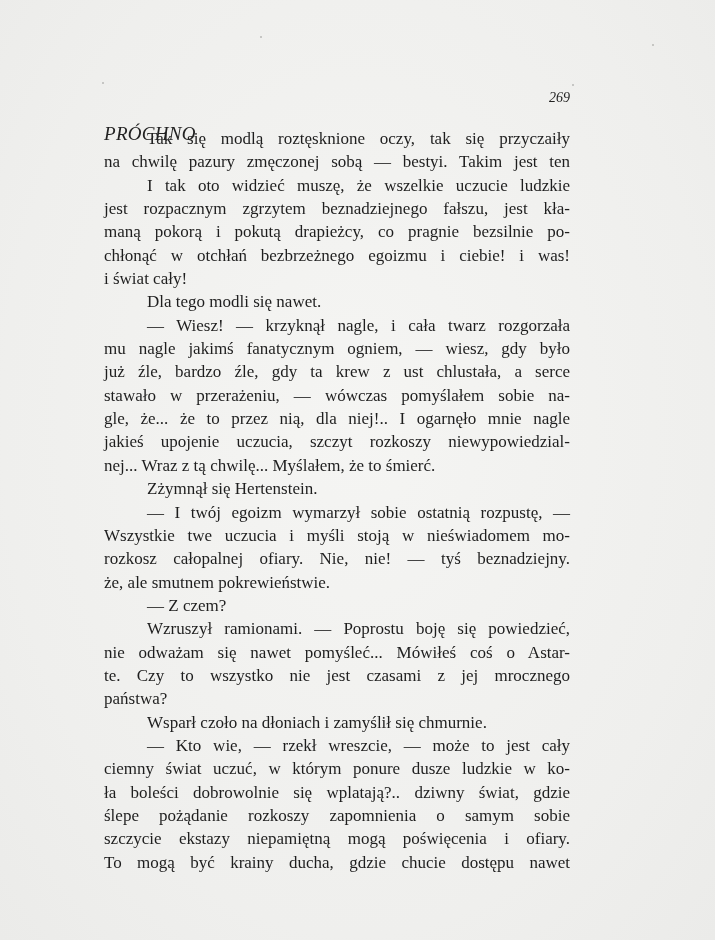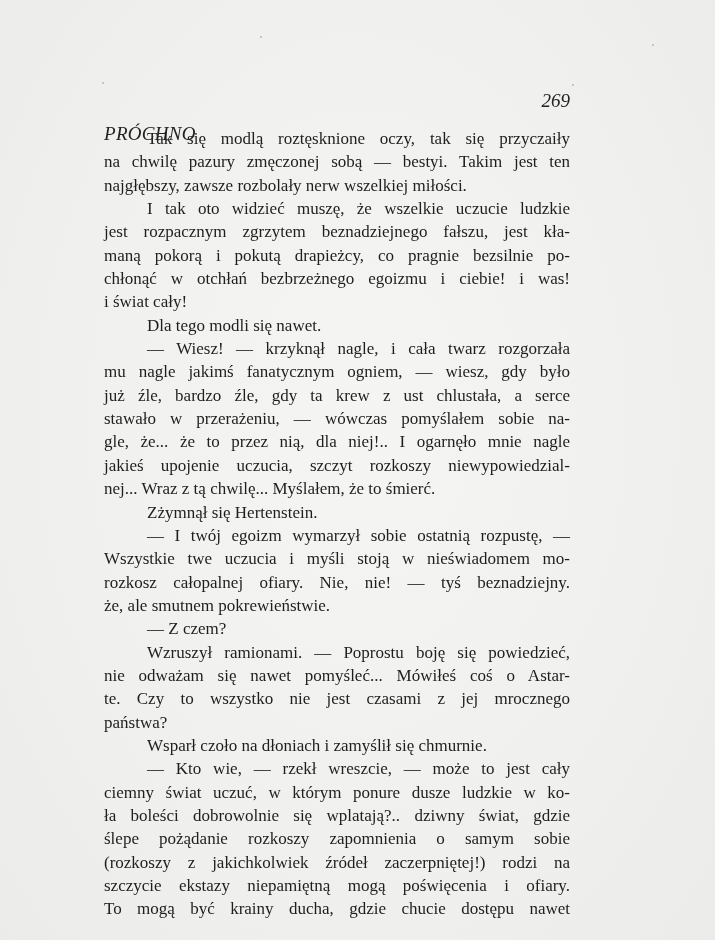--- a/index.html
+++ b/index.html
@@ -38,21 +38,21 @@
       font-size: 19px;
       letter-spacing: 0.3px;
       color: #222;
       margin-top: 33px;
     }
     .page-number {
       position: absolute;
       right: 0;
       top: 0;
       font-style: italic;
-      font-size: 19px;
+      font-size: 14px;
       color: #222;
     }
     .text-block {
       position: absolute;
       left: 104px;
       top: 127px;
       width: 466px;
     }
     .line {
       display: block;
@@ -89,21 +89,20 @@
   <div class="speck" style="left:260px;top:36px"></div>
 
   <div class="running-head">
     <span class="running-title">PRÓCHNO</span>
     <span class="page-number">269</span>
   </div>
 
   <div class="text-block" id="text-block">
       <span class="line indent">Tak się modlą roztęsknione oczy, tak się przyczaiły</span>
       <span class="line">na chwilę pazury zmęczonej sobą — bestyi. Takim jest ten</span>
-      <span class="line last">najgłębszy, zawsze rozbolały nerw wszelkiej miłości.</span>
       <span class="line indent">I tak oto widzieć muszę, że wszelkie uczucie ludzkie</span>
       <span class="line">jest rozpacznym zgrzytem beznadziejnego fałszu, jest kła-</span>
       <span class="line">maną pokorą i pokutą drapieżcy, co pragnie bezsilnie po-</span>
       <span class="line">chłonąć w otchłań bezbrzeżnego egoizmu i ciebie! i was!</span>
       <span class="line last">i świat cały!</span>
       <span class="line indent last">Dla tego modli się nawet.</span>
       <span class="line indent">— Wiesz! — krzyknął nagle, i cała twarz rozgorzała</span>
       <span class="line">mu nagle jakimś fanatycznym ogniem, — wiesz, gdy było</span>
       <span class="line">już źle, bardzo źle, gdy ta krew z ust chlustała, a serce</span>
       <span class="line">stawało w przerażeniu, — wówczas pomyślałem sobie na-</span>
@@ -118,17 +117,16 @@
       <span class="line indent last">— Z czem?</span>
       <span class="line indent">Wzruszył ramionami. — Poprostu boję się powiedzieć,</span>
       <span class="line">nie odważam się nawet pomyśleć... Mówiłeś coś o Astar-</span>
       <span class="line">te. Czy to wszystko nie jest czasami z jej mrocznego</span>
       <span class="line last">państwa?</span>
       <span class="line indent last">Wsparł czoło na dłoniach i zamyślił się chmurnie.</span>
       <span class="line indent">— Kto wie, — rzekł wreszcie, — może to jest cały</span>
       <span class="line">ciemny świat uczuć, w którym ponure dusze ludzkie w ko-</span>
       <span class="line">ła boleści dobrowolnie się wplatają?.. dziwny świat, gdzie</span>
       <span class="line">ślepe pożądanie rozkoszy zapomnienia o samym sobie</span>
-      <span class="line">(rozkoszy z jakichkolwiek źródeł zaczerpniętej!) rodzi na</span>
       <span class="line">szczycie ekstazy niepamiętną mogą poświęcenia i ofiary.</span>
       <span class="line">To mogą być krainy ducha, gdzie chucie dostępu nawet</span>
     </div>
 </div>
 
 </body></html>

